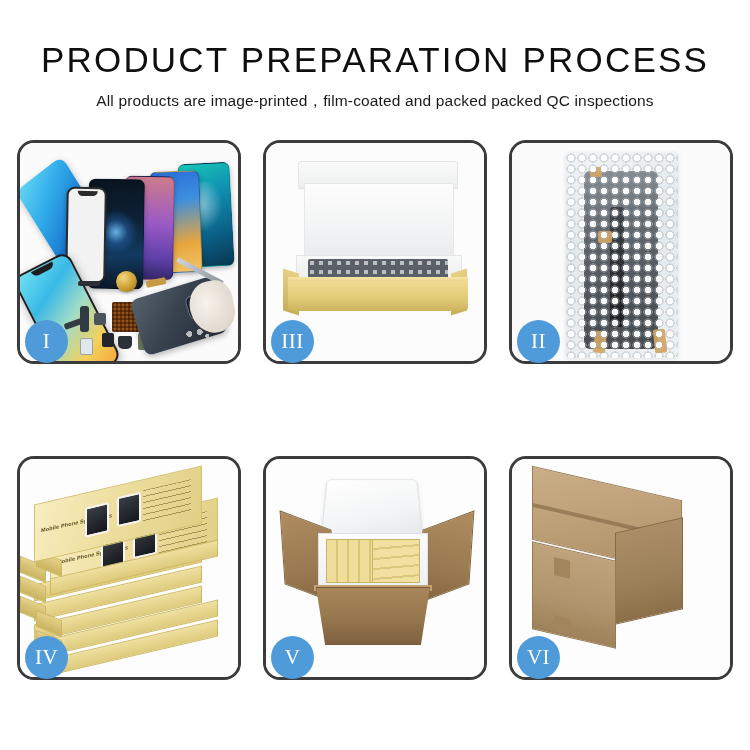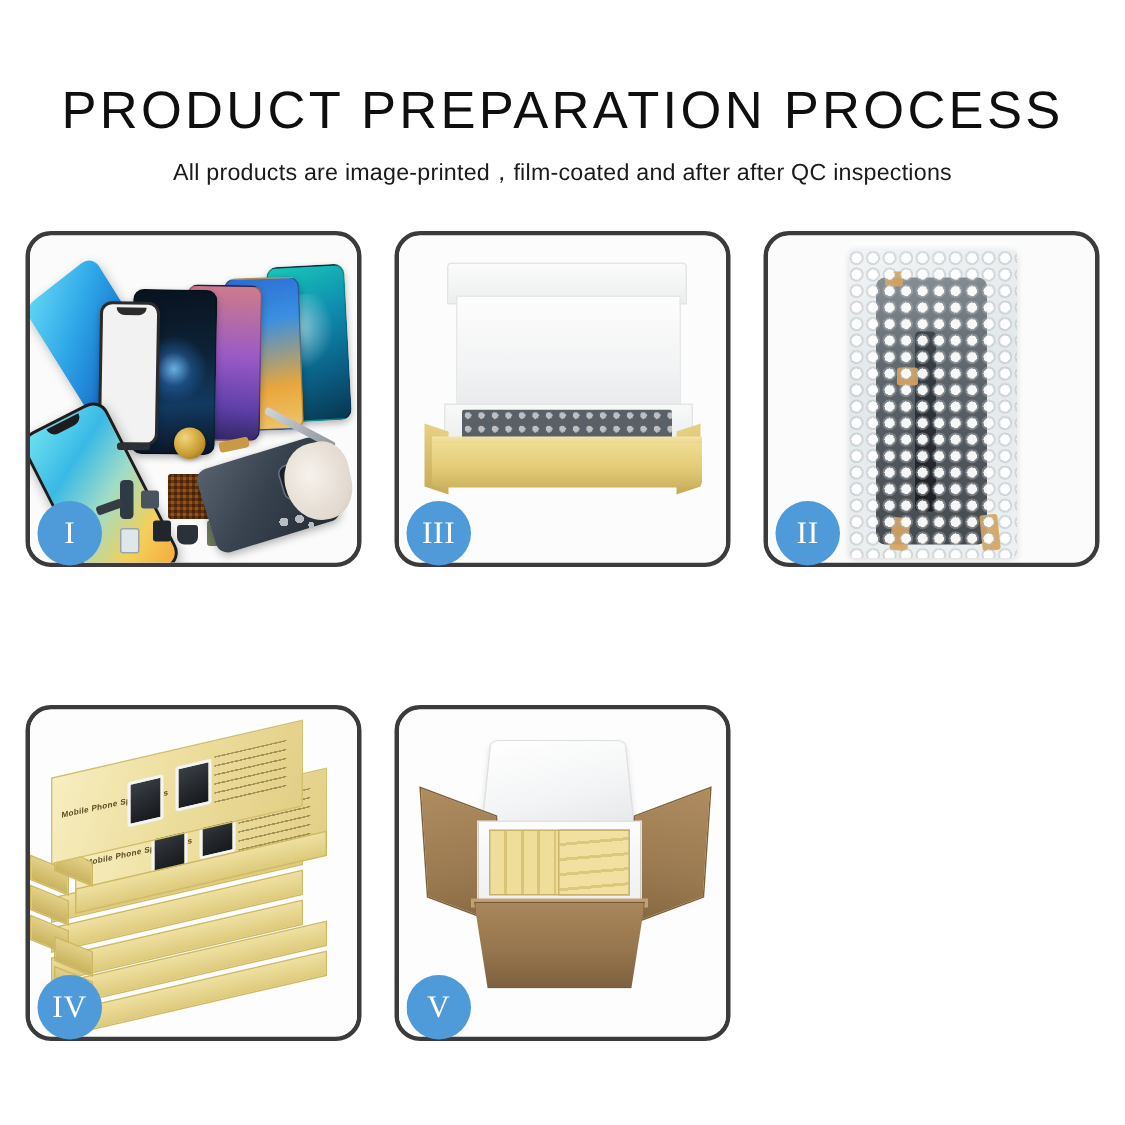--- a/index.html
+++ b/index.html
@@ -2,21 +2,21 @@
 <html><head>
 <meta charset="utf-8">
 <style>
   * { box-sizing: border-box; margin: 0; padding: 0; }
   html, body {
     width: 750px; height: 750px;
     background: #ffffff;
     font-family: "Liberation Sans", sans-serif;
     overflow: hidden;
   }
-  .page { position: relative; width: 750px; height: 641px; background: #fff; margin-top: 14px; }
+  .page { position: relative; width: 750px; height: 641px; background: #fff; }
 
   
   .header { padding-top: 40px; text-align: center; }
   .title {
     font-family: "Liberation Sans", sans-serif;
     font-size: 35px;
     font-weight: 400;
     letter-spacing: 2.2px;
     color: #0f0f0f;
     white-space: nowrap;
@@ -371,21 +371,21 @@
   .c-tab2 { position:absolute; left:42px; top:158px; width:16px; height:16px;
     background:#a3855d; transform: skewY(13deg); }
 </style>
 </head>
 <body>
 
 <div class="page">
 
   <div class="header">
     <div class="title">PRODUCT PREPARATION PROCESS</div>
-    <div class="subtitle">All products are image-printed，film-coated and after after QC inspections</div>
+    <div class="subtitle">All products are image-printed，film-coated and packed packed QC inspections</div>
   </div>
 
   <div class="grid">
 
     <div class="panel">
       <div class="panel-inner p1">
         <div class="blue-panel"></div>
         <div class="phone-fan">
           <div class="ph ph5"></div>
           <div class="ph ph4"></div>
@@ -488,15 +488,25 @@
         <div class="v-flapR"></div>
         <div class="v-foamwall"></div>
         <div class="v-yellow"></div>
         <div class="v-yellow2"></div>
         <div class="v-rim"></div>
         <div class="v-front"></div>
       </div>
       <div class="badge">V</div>
     </div>
 
+    <div class="panel">
+      <div class="panel-inner p6">
+        <div class="c-top"></div>
+        <div class="c-side"></div>
+        <div class="c-front"></div>
+        <div class="c-tab1"></div>
+        <div class="c-tab2"></div>
+      </div>
+      <div class="badge">VI</div>
+    </div>
 
   </div>
 </div>
 
 </body></html>

